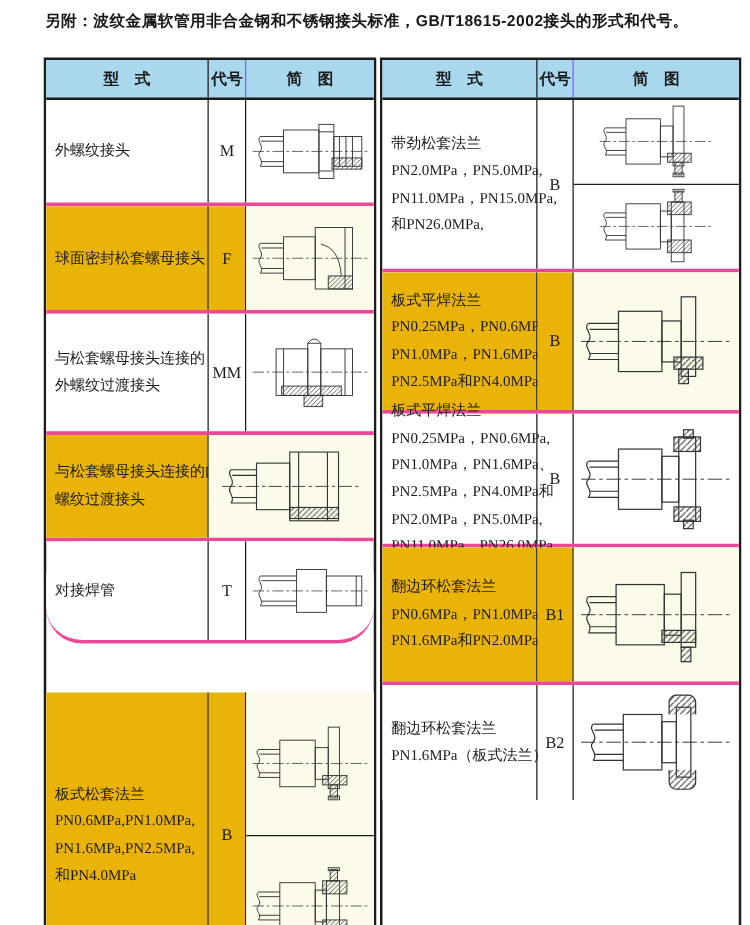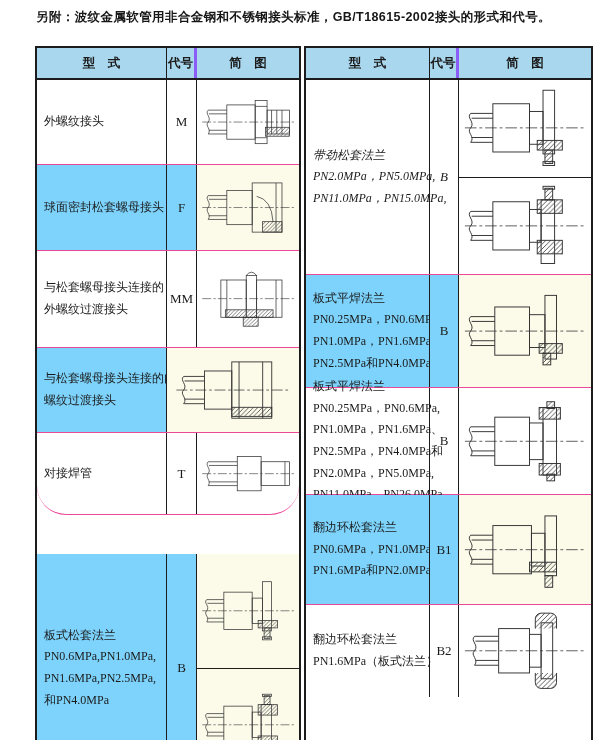--- a/index.html
+++ b/index.html
@@ -14,43 +14,43 @@
   .tables{position:absolute;top:46px;left:35px;display:flex;gap:3px;}
   .tbl{border:2px solid #1c1c1c;background:#fff;}
   .tbl.left{width:262px;}
   .tbl.right{width:285px;}
   .hdr{display:flex;height:30px;background:#a9d7ee;border-bottom:2px solid #1c1c1c;}
   .hcell{
     display:flex;align-items:center;justify-content:center;box-sizing:border-box;
     font-size:12.5px;font-weight:bold;color:#1b1b1b;
   }
   .hc-type{border-right:1px solid #1c1c1c;}
-  .hc-code{border-right:3px solid #8b5cf6;font-family:Liberation Mono, monospace;}
+  .hc-code{border-right:1px solid #8b5cf6;font-family:Liberation Mono, monospace;}
   .hc-sketch{flex:1;}
   .left .hc-type,.left .c-type{width:130px;}
   .left .hc-code,.left .c-code{width:30px;}
   .right .hc-type,.right .c-type{width:124px;}
   .right .hc-code,.right .c-code{width:29px;}
-  .row{display:flex;border-bottom:1px solid #ec4899;box-sizing:border-box;background:#fff;}
+  .row{display:flex;border-bottom:3px solid #ec4899;box-sizing:border-box;background:#fff;}
   .row:last-child{border-bottom:none;}
   .cell{box-sizing:border-box;}
   .c-type{
     border-right:1px solid #1c1c1c;display:flex;flex-direction:column;justify-content:center;
     padding:4px 4px 4px 7px;font-size:12px;line-height:1.8;
     font-family:"Liberation Serif","Liberation Sans",serif;color:#1a1a1a;
   }
   .c-code{
     border-right:1px solid #1c1c1c;display:flex;align-items:center;justify-content:center;
     font-family:"Liberation Serif",serif;font-size:13px;color:#1a1a1a;
   }
   .c-sketch{flex:1;display:flex;flex-direction:column;min-width:0;}
   .sub{flex:1;display:flex;align-items:center;justify-content:center;min-height:0;}
   .sub + .sub{border-top:1.5px solid #1c1c1c;}
   .sub svg{width:95%;height:93%;}
-  .row.hl .c-type,.row.hl .c-code{background:#7dd3fc;}
+  .row.hl .c-type,.row.hl .c-code{background:#eab308;}
   .row.hl .c-sketch{background:#fcfaе9;background:#fcfae9;}
   .tline{white-space:nowrap;}
 </style>
 </head>
 <body>
 
 <svg width="0" height="0" style="position:absolute" aria-hidden="true">
   <defs>
     <pattern id="hatch" width="5" height="5" patternUnits="userSpaceOnUse">
       <path d="M0 5 L5 0" stroke="#555" stroke-width="1"></path>
@@ -244,25 +244,26 @@
         </div>
       </div>
   </div>
   <div class="tbl right">
     <div class="hdr">
       <div class="hcell hc-type">型　式</div>
       <div class="hcell hc-code">代号</div>
       <div class="hcell hc-sketch">简　图</div>
     </div>
     <div id="right-rows">
-        <div class="row" style="height: 195px; font-style: italic;">
+        <div class="row" style="height: 138px;">
           <div class="cell c-type">
             <div class="tline">带劲松套法兰</div>
             <div class="tline">PN2.0MPa，PN5.0MPa,</div>
             <div class="tline">PN11.0MPa，PN15.0MPa,</div>
+            <div class="tline">和PN26.0MPa,</div>
           </div>
           <div class="cell c-code">B</div>
           <div class="cell c-sketch">
             <div class="sub">
               <svg viewBox="0 0 130 86" preserveAspectRatio="xMidYMid meet">
                 <g stroke="#333" fill="none" stroke-width="1">
                   <line x1="3" y1="43" x2="127" y2="43" stroke-dasharray="12 3 3 3" stroke-width="0.8"></line>
                   <path d="M9 28 c-5 4.5 5 9 0 15 c-5 4.5 5 9 0 15"></path>
                   <line x1="9" y1="28" x2="32" y2="28"></line>
                   <line x1="9" y1="58" x2="32" y2="58"></line>

